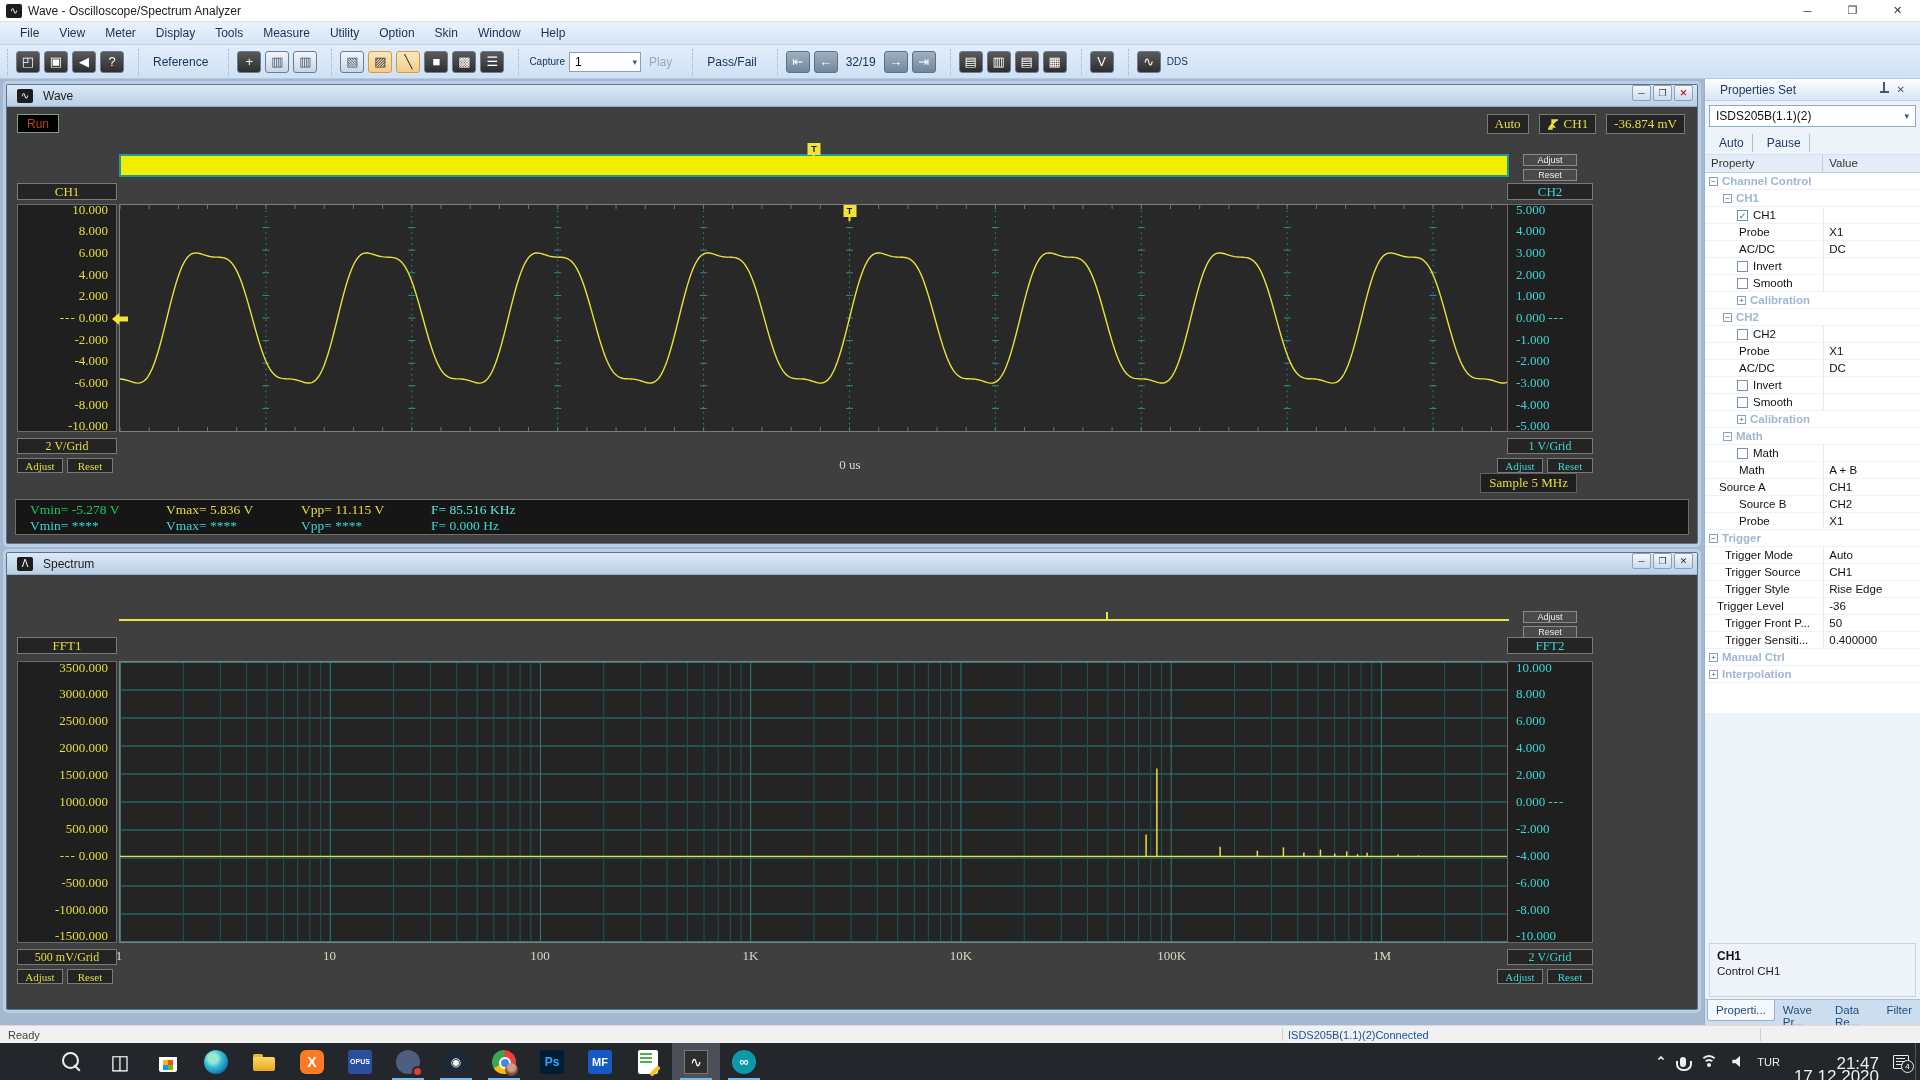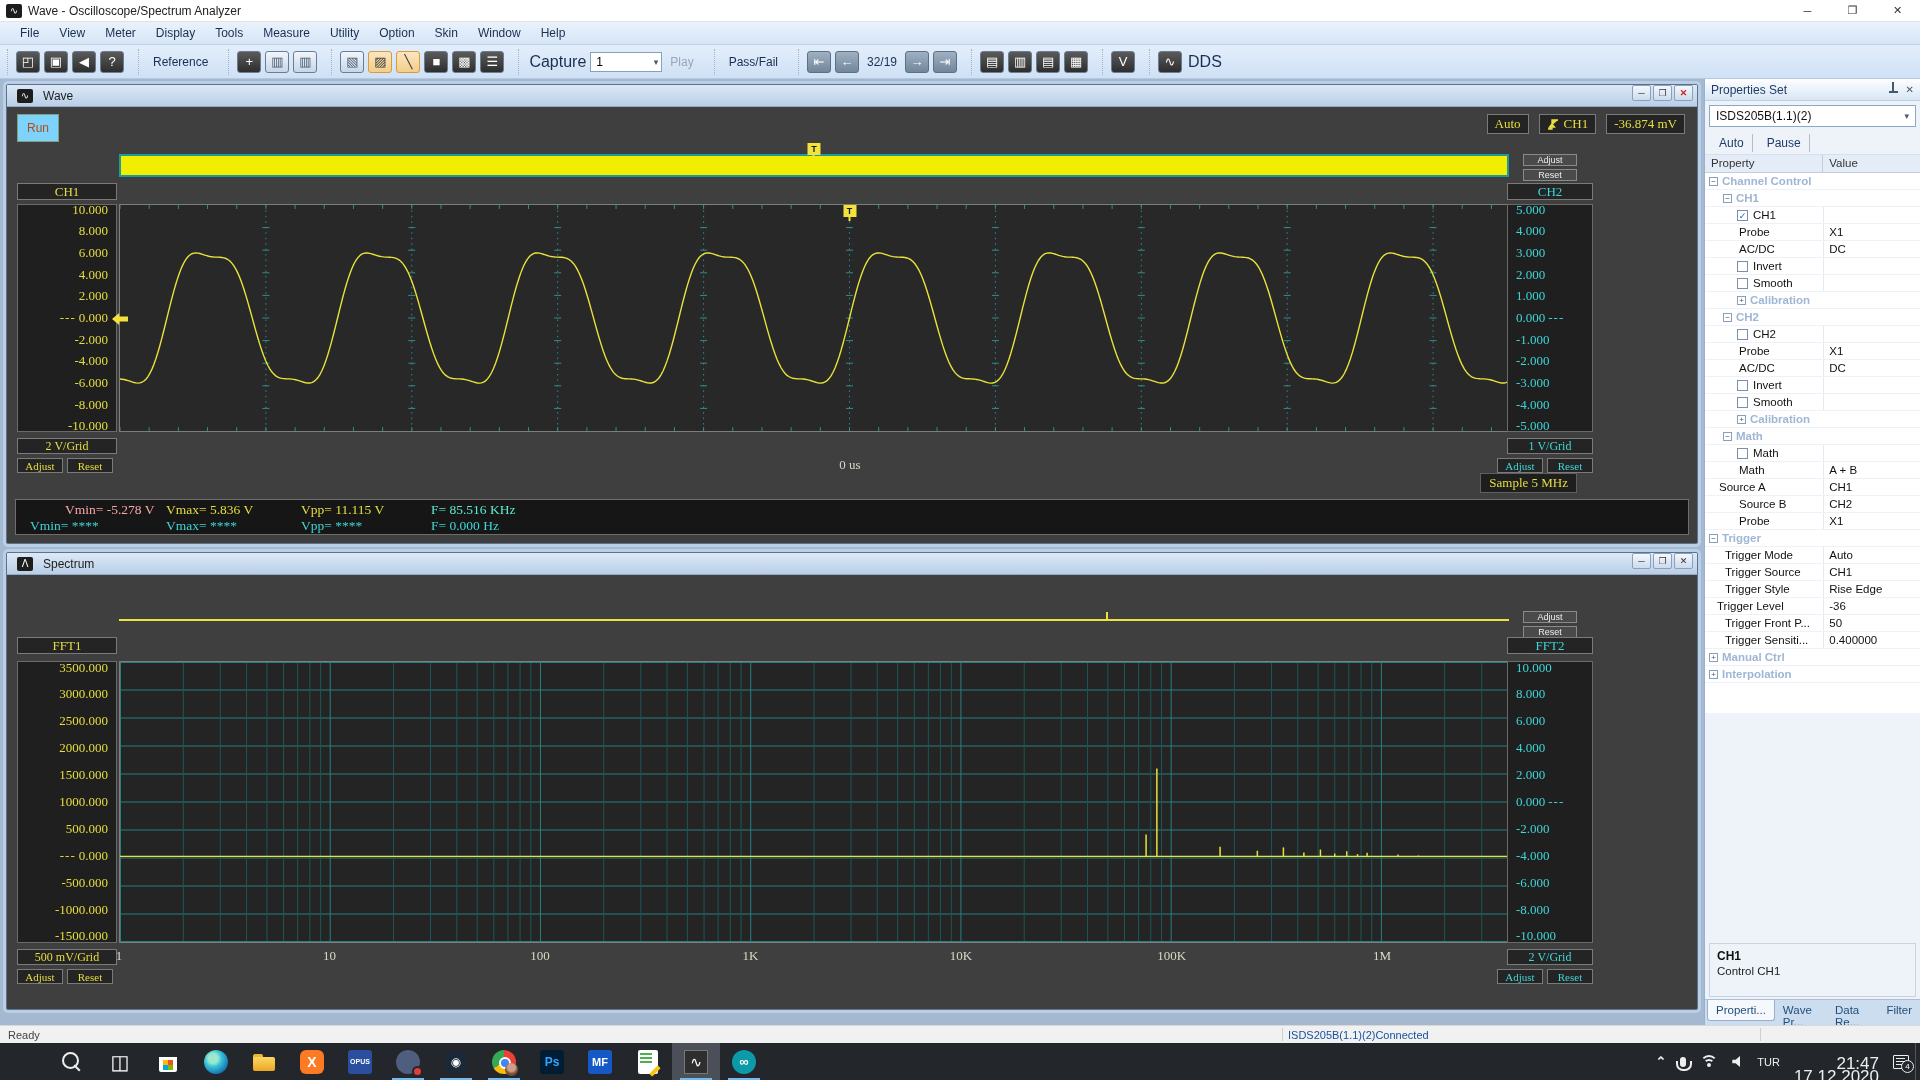--- a/index.html
+++ b/index.html
@@ -17,21 +17,21 @@
   
   #toolbar { position:absolute; left:0; top:45px; width:1920px; height:34px; background:linear-gradient(#e3eefb,#cfe1f5); display:flex; align-items:center; padding-left:4px; border-bottom:1px solid #b6c9e0; }
   .tb-group { display:flex; align-items:center; margin:0 3px; padding:0 6px; border-left:1px dotted #9fb4cc; height:26px; }
   .tb-icon { width:24px; height:22px; margin:0 2px; border:1px solid #6a7d93; border-radius:3px; display:flex; align-items:center; justify-content:center; font-size:13px; }
   .tb-icon.dark { background:linear-gradient(#5a5a5a,#2e2e2e); color:#fff; }
   .tb-icon.lite { background:linear-gradient(#f2f6fb,#c8d6e8); color:#44586e; }
   .tb-icon.hl   { background:linear-gradient(#fbe6c0,#f3cd8c); color:#333; border-color:#d59b3c; }
   .tb-icon.nav  { background:linear-gradient(#9fb0c2,#72879c); color:#fff; border-color:#5d7184; }
   .tb-text { font-size:12px; color:#1a2f52; background:transparent; border:none; padding:2px 8px; }
   .tb-text.dis { color:#9aa7b8; }
-  .tb-label { font-size:16px; color:#1a2f52; margin:0 4px; }
+  .tb-label { font-size:10px; color:#1a2f52; margin:0 4px; }
   .tb-combo { width:72px; height:20px; background:#fff; border:1px solid #8aa0ba; display:flex; align-items:center; font-size:12px; padding-left:5px; }
   .tb-combo em { margin-left:auto; font-style:normal; font-size:9px; color:#44586e; padding-right:3px; }
   .tb-count { font-size:12px; color:#1a2f52; margin:0 6px; }
 
   
   #workspace { position:absolute; left:0; top:79px; width:1920px; height:946px; background:#a4b8d0; }
 
   .child-win { position:absolute; background:#3f3f3f; border:1px solid #5f7288; box-shadow:0 0 0 3px rgba(186,208,232,.95); border-radius:2px; }
   .child-title { height:22px; background:linear-gradient(#dce9f7,#b9cfe6); border-bottom:1px solid #93a9c4; display:flex; align-items:center; padding:0 4px; }
   .child-title .ct-label { font-size:12px; color:#1c1c1c; margin-left:4px; }
@@ -60,25 +60,25 @@
 
   .preview-bar { position:absolute; background:#f2ee00; border:2px solid #1f9a9a; }
   .preview-line { position:absolute; height:2px; background:#e8e342; }
   .pl-marker { position:absolute; top:-7px; width:2px; height:9px; background:#e8e342; }
 
   .meas-strip { position:absolute; background:#161616; border:1px solid #6d6d6d; }
   .meas-cell { position:absolute; font-family:"Liberation Serif",serif; font-size:13.5px; white-space:nowrap; }
 
   .sample-badge { position:absolute; background:#1e1e1e; border:1px solid #5f5f5f; color:#e6df3e; font-family:"Liberation Serif",serif; font-size:13px; padding:1px 8px; }
 
-  .run-btn { position:absolute; left:10px; top:0; width:42px; height:28px; background:#7dd3fc; border:1px solid #7fa07c; color:#b34a10; font-size:12px; display:flex; align-items:center; justify-content:center; }
+  .run-btn { position:absolute; left:10px; top:0; width:42px; height:19px; background:#000000; border:1px solid #7fa07c; color:#b34a10; font-size:12px; display:flex; align-items:center; justify-content:center; }
 
   
   #props { position:absolute; right:0; top:79px; width:216px; height:946px; background:#eef3fa; border-left:1px solid #9ab0cc; font-size:11.5px; }
-  .props-head { height:22px; background:linear-gradient(#fdfeff,#d8e6f5); border-bottom:1px solid #c0d0e4; display:flex; align-items:center; padding:0 6px; color:#1f3c68; font-size:12px; }
+  .props-head { height:22px; background:linear-gradient(#fdfeff,#d8e6f5); border-bottom:1px solid #c0d0e4; display:flex; align-items:center; padding:0 15px; color:#1f3c68; font-size:12px; }
   .props-head .ph-icons { margin-left:auto; display:flex; gap:8px; color:#44586e; font-size:10px; }
   .pin-ico { display:inline-block; width:9px; height:9px; border-bottom:2px solid #44586e; position:relative; }
   .pin-ico::after { content:""; position:absolute; left:3px; top:-2px; width:2px; height:9px; background:#44586e; }
   .props-combo { margin:4px; height:22px; background:#fff; border:1px solid #8aa8c8; display:flex; align-items:center; padding:0 6px; font-size:12px; color:#111; }
   .props-combo em { margin-left:auto; font-style:normal; font-size:9px; color:#44586e; }
   .props-btnrow { height:24px; display:flex; align-items:center; padding:0 6px; gap:6px; border-bottom:1px solid #d5e0ee; }
   .props-btn { color:#1f3c68; font-size:12px; padding:2px 8px; border-right:1px solid #aebfd4; }
   .props-cols { height:18px; display:flex; background:#e4ecf7; border-bottom:1px solid #c0cede; color:#333; }
   .props-cols div { padding:2px 6px; }
   .props-cols .c1 { width:55%; border-right:1px solid #c0cede; }
@@ -507,21 +507,21 @@
       <div class="axis-box cyan" style="right:104px;top:331px;width:86px;height:16px;font-size:12px;">1 V/Grid</div>
       <div class="ab-row" style="right:104px;top:351px;">
         <div class="ab-btn cyan">Adjust</div>
         <div class="ab-btn cyan">Reset</div>
       </div>
 
       <div class="time-lab" style="left:843px;top:350px;">0 us</div>
       <div class="sample-badge" style="right:120px;top:366px;">Sample 5 MHz</div>
 
       <div class="meas-strip" id="wave-meas" style="left:8px;right:8px;top:392px;height:36px;">
-          <div class="meas-cell" style="left: 14px; top: 2px; color: #fca5a5; margin-left: 35px;">Vmin= -5.278 V</div>
+          <div class="meas-cell" style="left: 14px; top: 2px; color: #22c55e;">Vmin= -5.278 V</div>
           <div class="meas-cell" style="left: 150px; top: 2px; color: rgb(230, 223, 62);">Vmax= 5.836 V</div>
           <div class="meas-cell" style="left: 285px; top: 2px; color: rgb(230, 223, 62);">Vpp= 11.115 V</div>
           <div class="meas-cell" style="left: 415px; top: 2px; color: #5eead4;">F= 85.516 KHz</div>
           <div class="meas-cell" style="left: 14px; top: 18px; color: rgb(63, 214, 214);">Vmin= ****</div>
           <div class="meas-cell" style="left: 150px; top: 18px; color: rgb(63, 214, 214);">Vmax= ****</div>
           <div class="meas-cell" style="left: 285px; top: 18px; color: rgb(63, 214, 214);">Vpp= ****</div>
           <div class="meas-cell" style="left: 415px; top: 18px; color: rgb(63, 214, 214);">F= 0.000 Hz</div>
         </div>
     </div>
   </div>

